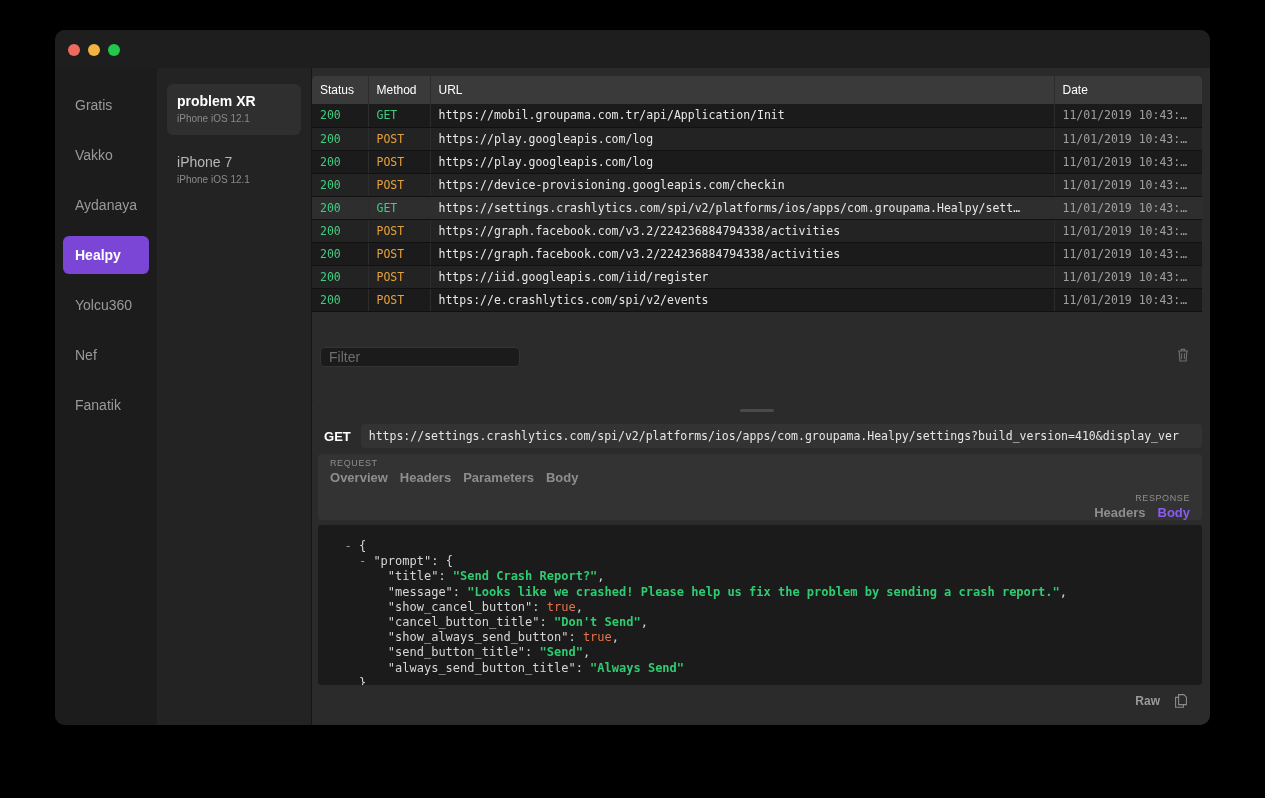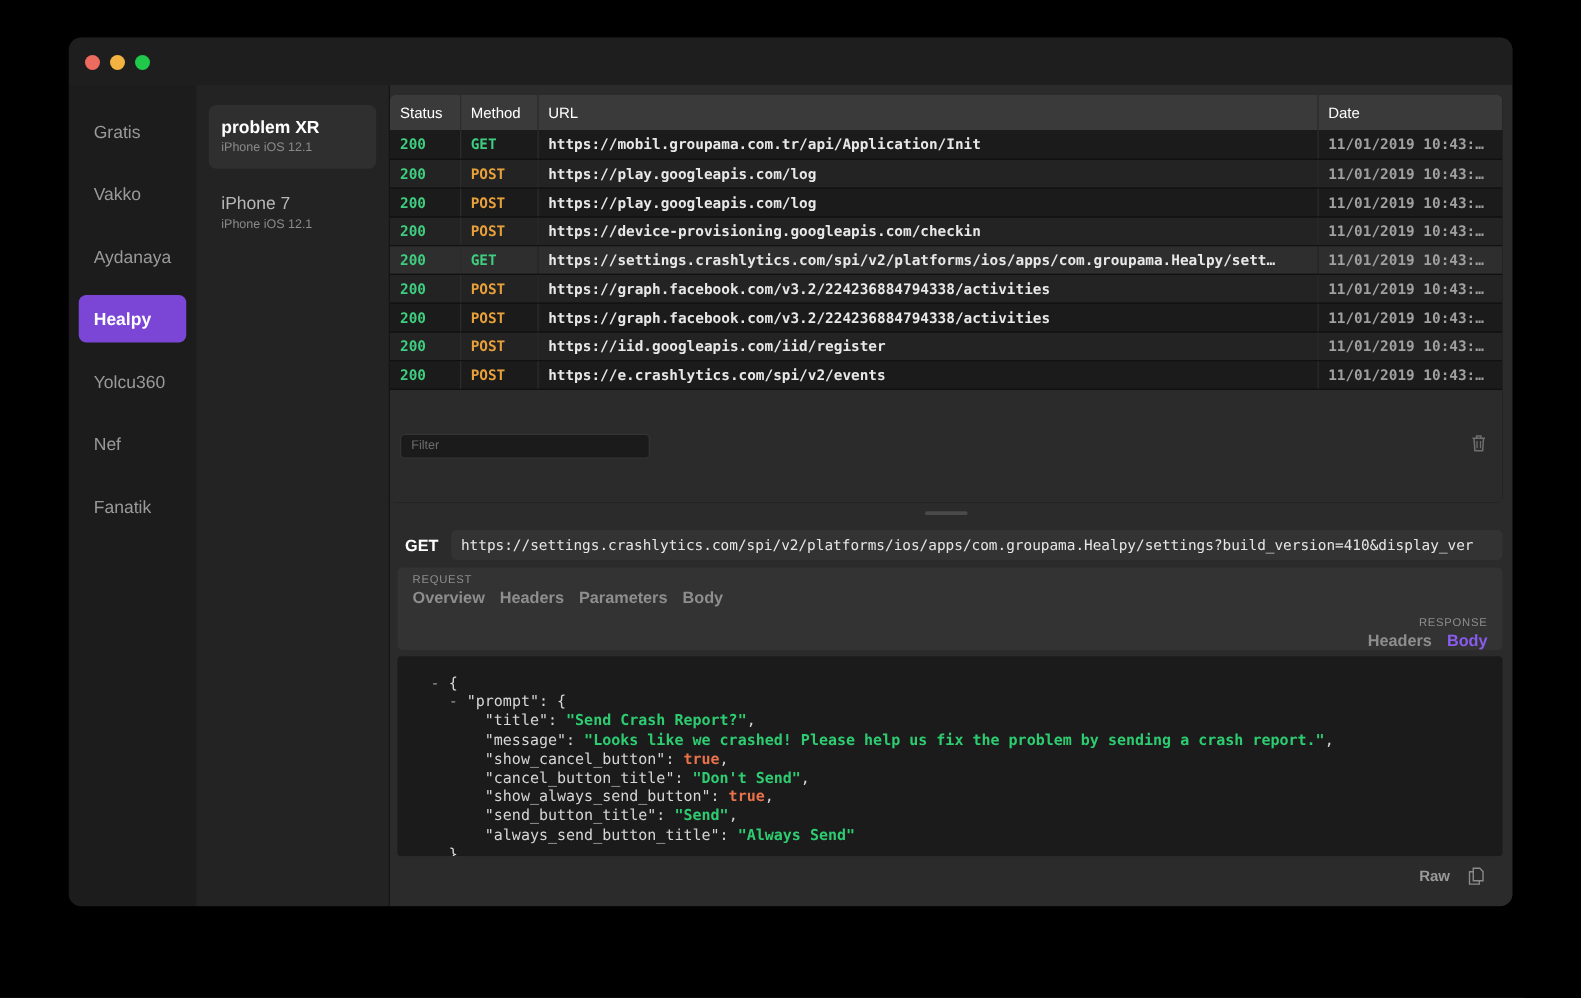--- a/index.html
+++ b/index.html
@@ -113,21 +113,21 @@
     padding: 0 8px;
     border-right: 1px solid #2c2c2c;
     white-space: nowrap;
   }
   #req-table thead th:last-child { border-right: none; }
   .col-status { width: 56px; }
   .col-method { width: 62px; }
   .col-url    { width: auto; }
   .col-date   { width: 148px; }
 
-  #req-table tbody tr { height: 23px; font-weight: bold; }
+  #req-table tbody tr { height: 23px; }
   #req-table tbody tr:nth-child(odd)  { background: #1b1b1b; }
   #req-table tbody tr:nth-child(even) { background: #232323; }
   #req-table tbody tr.active-row      { background: #2e2e2e; }
   #req-table tbody td {
     font-family: "DejaVu Sans Mono", monospace;
     font-size: 11.5px;
     padding: 0 8px;
     border-right: 1px solid #2c2c2c;
     border-bottom: 1px solid #111;
     white-space: nowrap;
@@ -150,21 +150,21 @@
     display: flex; align-items: center;
     padding: 0 8px;
     position: relative;
   }
   #filter-input {
     width: 200px; height: 20px;
     background: #1b1b1b;
     border: 1px solid #343434;
     border-radius: 4px;
     color: #cfcfcf;
-    font-size: 10px;
+    font-size: 14px;
     padding: 0 8px;
     font-family: "Liberation Sans", sans-serif;
     outline: none;
   }
   #filter-input::placeholder { color: #6e6e6e; }
   #trash-icon {
     position: absolute; right: 12px; top: 50%; transform: translateY(-50%);
     cursor: pointer;
   }
 
@@ -248,21 +248,21 @@
     margin-left: 6px;
     padding: 14px 12px 0 12px;
     overflow: hidden;
     font-family: "DejaVu Sans Mono", monospace;
     font-size: 12px;
     line-height: 15.2px;
   }
   .jline { white-space: pre; color: #d6d6d6; }
   .j-key { color: #d6d6d6; }
   .j-str { color: #2ecc71; font-weight: bold; }
-  .j-bool { color: #e8724a; font-weight: bold; }
+  .j-bool { color: #e8724a; font-weight: normal; }
   .j-num { color: #e8724a; font-weight: normal; }
   .j-punct { color: #d6d6d6; }
   .j-toggle { color: #9a9a9a; }
 
   
   #json-footer {
     flex: 0 0 32px;
     background: #2b2b2b;
     display: flex; align-items: center; justify-content: flex-end;
     gap: 14px;

